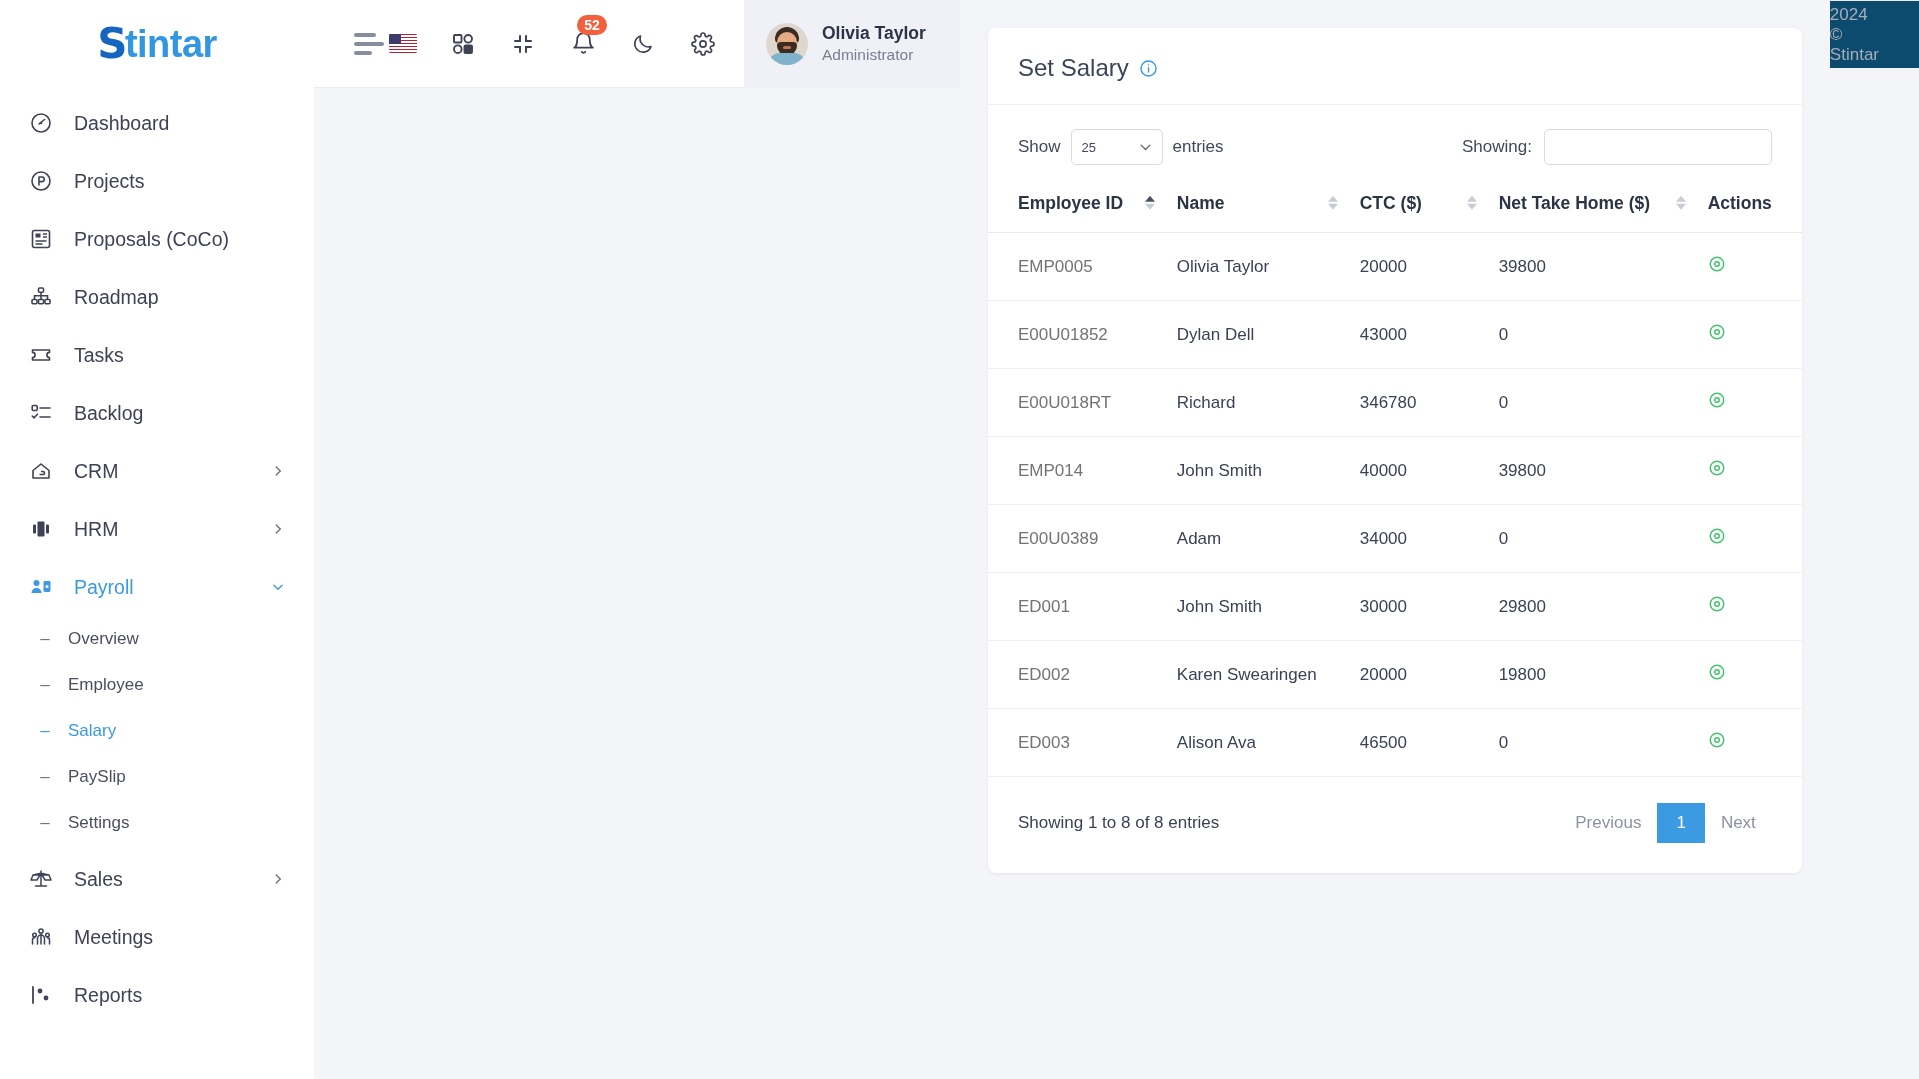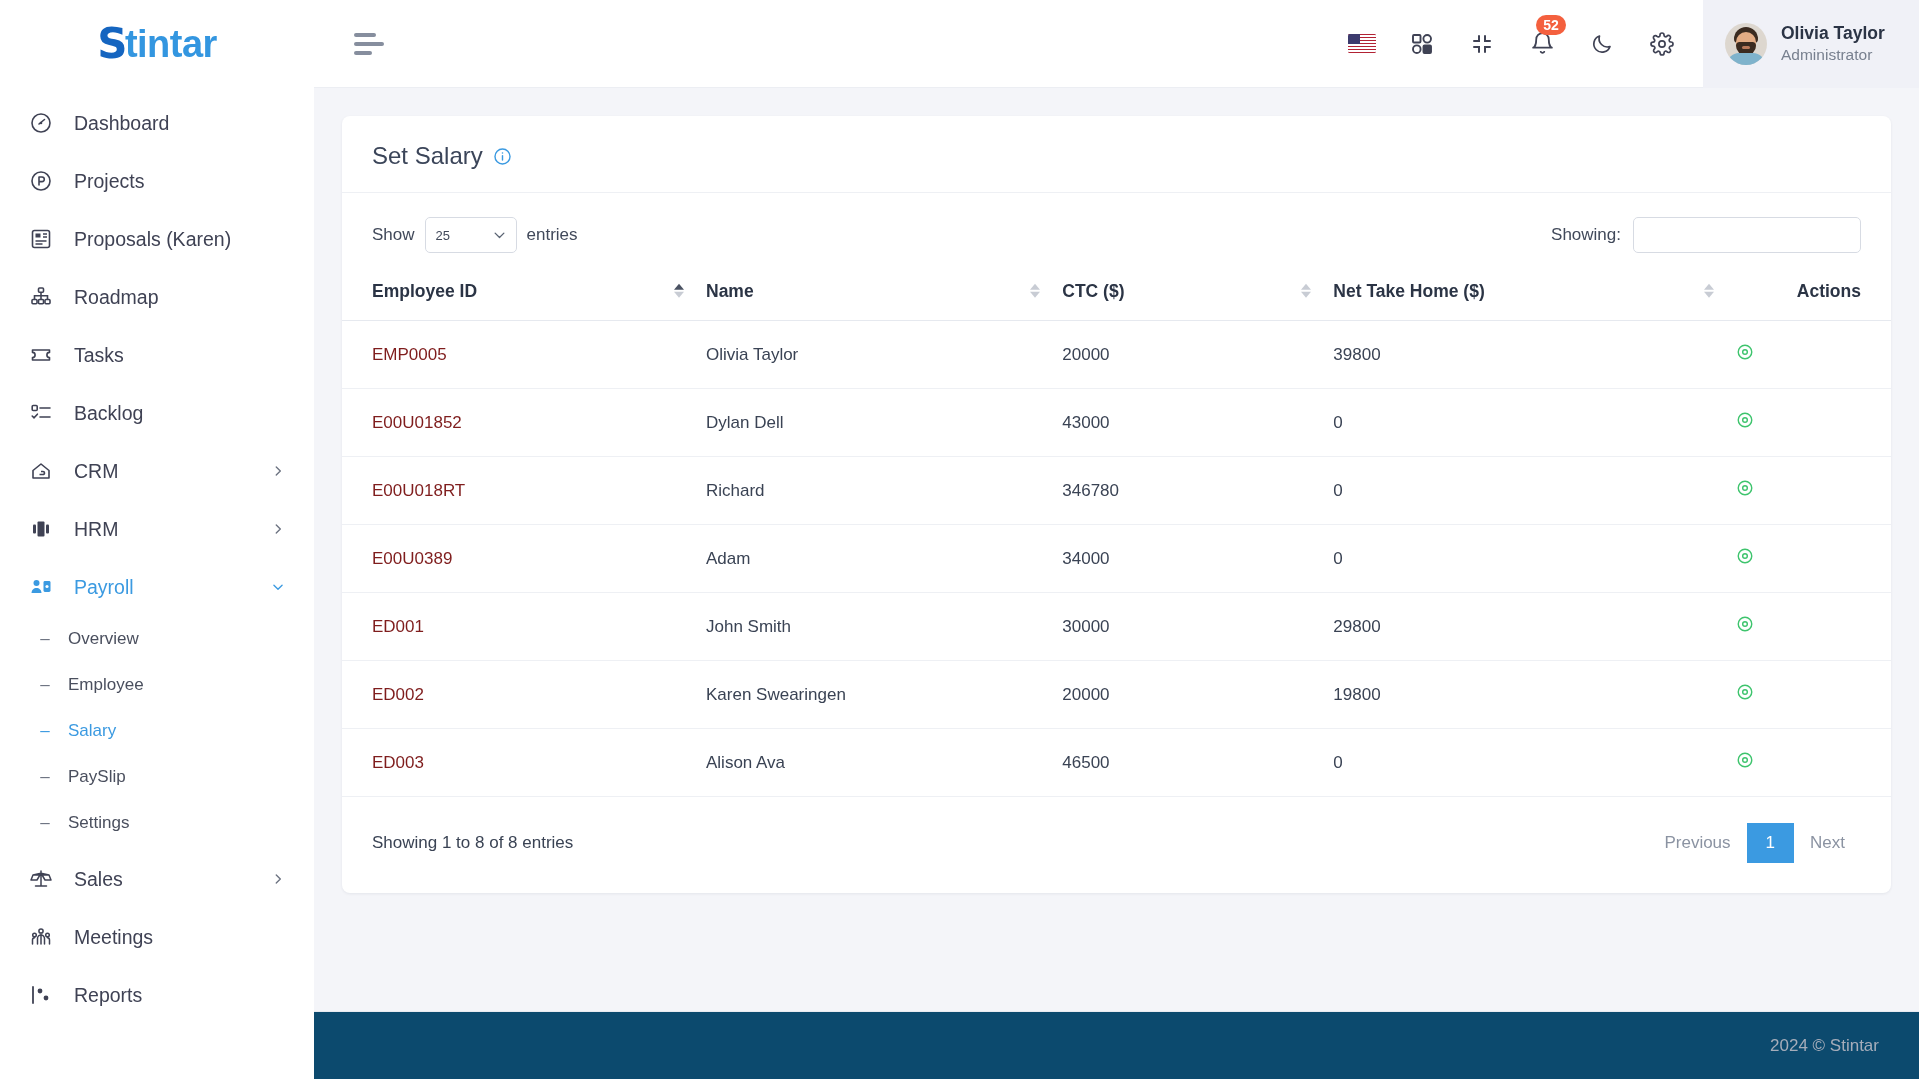--- a/index.html
+++ b/index.html
@@ -56,21 +56,21 @@
   }
   .sub-item .dash {
     width: 18px; flex: 0 0 18px; margin-right: 14px;
     color: #6b7280; font-size: 17px; text-align: center;
   }
   .sub-item.active, .sub-item.active .dash { color: #3b9ae1; }
 
   
   .main {
     flex: 1 1 auto; height: 1079px;
-    display: flex; flex-direction: column;
+    display: flex; flex-direction: row;
     background: #f4f5f9; position: relative;
   }
   .topbar {
     height: 88px; background: #ffffff;
     display: flex; align-items: center;
     border-bottom: 1px solid #eceef3;
     flex: 0 0 88px;
   }
   .hamburger {
     margin-left: 40px; width: 34px; cursor: pointer;
@@ -187,21 +187,21 @@
   .sort-ico i.up { border-bottom: 6px solid #c8ccd4; }
   .sort-ico i.dn { border-top: 6px solid #c8ccd4; }
   .sort-ico.asc i.up { border-bottom-color: #4a5262; }
 
   tbody td {
     font-size: 17px; color: #3a4354; padding: 22px 0;
     border-bottom: 1px solid #eef0f4; vertical-align: middle;
   }
   tbody td:first-child { padding-left: 30px; }
   tbody tr:last-child td { border-bottom: 1px solid #eef0f4; }
-  .emp-link { color: #7f1d1d; text-decoration: none; cursor: pointer; }
+  .emp-link { color: #737373; text-decoration: none; cursor: pointer; }
   .eye-btn { color: #3ec46d; cursor: pointer; display: inline-flex; }
 
   .table-footer {
     display: flex; align-items: center;
     padding: 26px 30px 30px 30px;
   }
   .showing-info { font-size: 17px; color: #3a4354; }
   .pagination { margin-left: auto; display: flex; align-items: center; }
   .page-btn {
     padding: 10px 16px; font-size: 17px; color: #8b93a2; cursor: pointer;
@@ -258,21 +258,21 @@
       </div>
 
       <div class="nav-item">
         <span class="nv-ico">
           <svg width="24" height="24" viewBox="0 0 24 24" fill="none" stroke="#3f4254" stroke-width="1.6">
               <rect x="3.5" y="3.5" width="17" height="17" rx="2"></rect>
               <rect x="6.5" y="6.5" width="5" height="4" fill="#3f4254" stroke="none"></rect>
               <path d="M14 7h4M14 10h4M6.5 14h11M6.5 17h7"></path>
             </svg>
         </span>
-        <span>Proposals (Karen)</span>
+        <span>Proposals (CoCo)</span>
       </div>
 
       <div class="nav-item">
         <span class="nv-ico">
           <svg width="24" height="24" viewBox="0 0 24 24" fill="none" stroke="#3f4254" stroke-width="1.6">
               <rect x="9.5" y="3" width="5" height="4.2" rx="1"></rect>
               <rect x="3" y="14.5" width="5" height="4.2" rx="1"></rect>
               <rect x="9.5" y="14.5" width="5" height="4.2" rx="1"></rect>
               <rect x="16" y="14.5" width="5" height="4.2" rx="1"></rect>
               <path d="M12 7.2v3.6M5.5 14.5v-3.7h13v3.7M12 10.8v3.7"></path>
@@ -589,20 +589,32 @@
               <td>346780</td>
               <td>0</td>
               <td><span class="eye-btn">
                     <svg width="18" height="18" viewBox="0 0 24 24" fill="none" stroke="#3ec46d" stroke-width="1.9">
                       <circle cx="12" cy="12" r="9"></circle>
                       <circle cx="12" cy="12" r="3.1"></circle>
                     </svg>
                   </span></td>
             </tr>
             <tr>
+              <td><span class="emp-link">EMP014</span></td>
+              <td>John Smith</td>
+              <td>40000</td>
+              <td>39800</td>
+              <td><span class="eye-btn">
+                    <svg width="18" height="18" viewBox="0 0 24 24" fill="none" stroke="#3ec46d" stroke-width="1.9">
+                      <circle cx="12" cy="12" r="9"></circle>
+                      <circle cx="12" cy="12" r="3.1"></circle>
+                    </svg>
+                  </span></td>
+            </tr>
+            <tr>
               <td><span class="emp-link">E00U0389</span></td>
               <td>Adam</td>
               <td>34000</td>
               <td>0</td>
               <td><span class="eye-btn">
                     <svg width="18" height="18" viewBox="0 0 24 24" fill="none" stroke="#3ec46d" stroke-width="1.9">
                       <circle cx="12" cy="12" r="9"></circle>
                       <circle cx="12" cy="12" r="3.1"></circle>
                     </svg>
                   </span></td>

